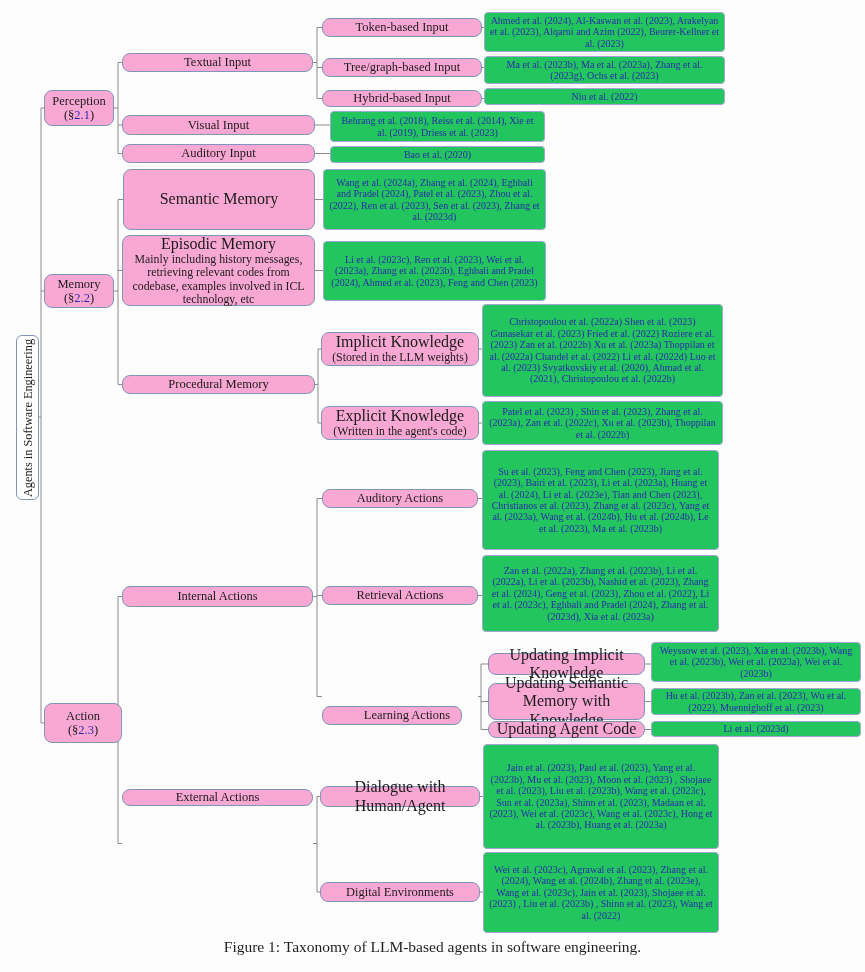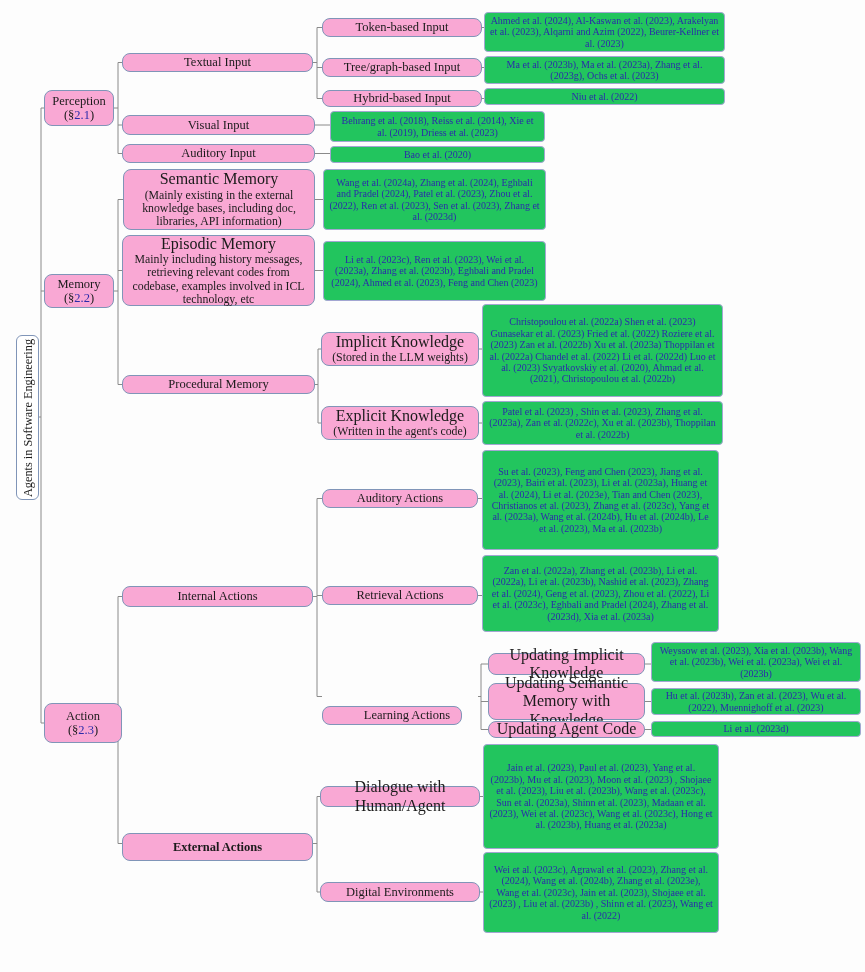--- a/index.html
+++ b/index.html
@@ -92,21 +92,20 @@
     </div>
   <div class="cit" style="left:330px;top:111px;width:215px;height:31px;">
       <span>Behrang et al. (2018), Reiss et al. (2014), Xie et al. (2019), Driess et al. (2023)</span>
     </div>
   <div class="cit" style="left:330px;top:146px;width:215px;height:17px;">
       <span>Bao et al. (2020)</span>
     </div>
 
   <div class="node" style="left:123px;top:169px;width:192px;height:61px;">
     <span class="t2">Semantic Memory</span>
-    <span class="d">(Mainly existing in the external knowledge bases, including doc, libraries, API information)</span>
   </div>
   <div class="node" style="left:122px;top:235px;width:193px;height:71px;">
     <span class="t2">Episodic Memory</span>
     <span class="d">Mainly including history messages, retrieving relevant codes from codebase, examples involved in ICL technology, etc</span>
   </div>
   <div class="node" style="left:122px;top:375px;width:193px;height:19px;">
       <span class="t">Procedural Memory</span>
     </div>
   <div class="node" style="left:321px;top:332px;width:158px;height:34px;">
     <span class="t2">Implicit Knowledge</span>
@@ -144,21 +143,21 @@
     </div>
   <div class="node" style="left:488px;top:653px;width:157px;height:22px;">
       <span class="t2">Updating Implicit Knowledge</span>
     </div>
   <div class="node" style="left:488px;top:683px;width:157px;height:37px;">
       <span class="t2">Updating Semantic Memory with Knowledge</span>
     </div>
   <div class="node" style="left:488px;top:721px;width:157px;height:17px;">
       <span class="t2">Updating Agent Code</span>
     </div>
-  <div class="node" style="left:122px;top:833px;width:191px;height:28px;font-weight:bold;">
+  <div class="node" style="left:122px;top:789px;width:191px;height:17px;">
       <span class="t">External Actions</span>
     </div>
   <div class="node" style="left:320px;top:786px;width:160px;height:21px;">
       <span class="t2">Dialogue with Human/Agent</span>
     </div>
   <div class="node" style="left:320px;top:882px;width:160px;height:20px;">
       <span class="t">Digital Environments</span>
     </div>
 
   <div class="cit" style="left:482px;top:450px;width:237px;height:100px;">
@@ -176,13 +175,14 @@
   <div class="cit" style="left:651px;top:721px;width:210px;height:16px;">
       <span>Li et al. (2023d)</span>
     </div>
   <div class="cit" style="left:483px;top:744px;width:236px;height:105px;">
       <span>Jain et al. (2023), Paul et al. (2023), Yang et al. (2023b), Mu et al. (2023), Moon et al. (2023) , Shojaee et al. (2023), Liu et al. (2023b), Wang et al. (2023c), Sun et al. (2023a), Shinn et al. (2023), Madaan et al. (2023), Wei et al. (2023c), Wang et al. (2023c), Hong et al. (2023b), Huang et al. (2023a)</span>
     </div>
   <div class="cit" style="left:483px;top:852px;width:236px;height:81px;">
       <span>Wei et al. (2023c), Agrawal et al. (2023), Zhang et al. (2024), Wang et al. (2024b), Zhang et al. (2023e), Wang et al. (2023c), Jain et al. (2023), Shojaee et al. (2023) , Liu et al. (2023b) , Shinn et al. (2023), Wang et al. (2022)</span>
     </div>
 
+  <div class="caption">Figure 1: Taxonomy of LLM-based agents in software engineering.</div>
 </div>
 
 </body></html>

